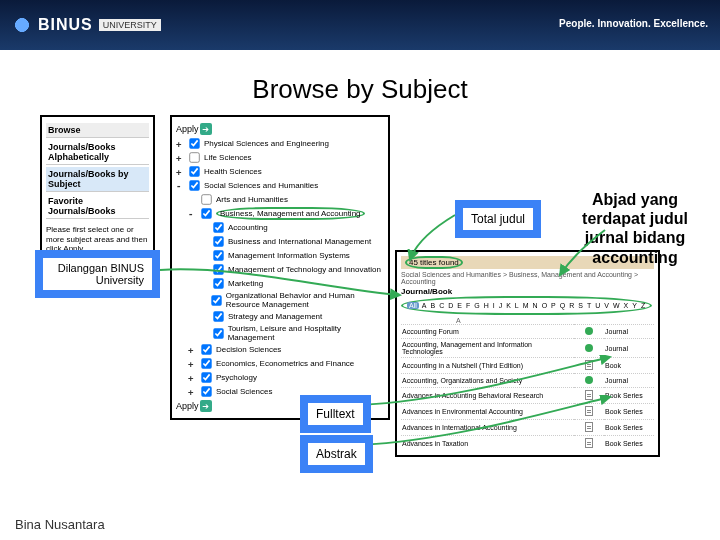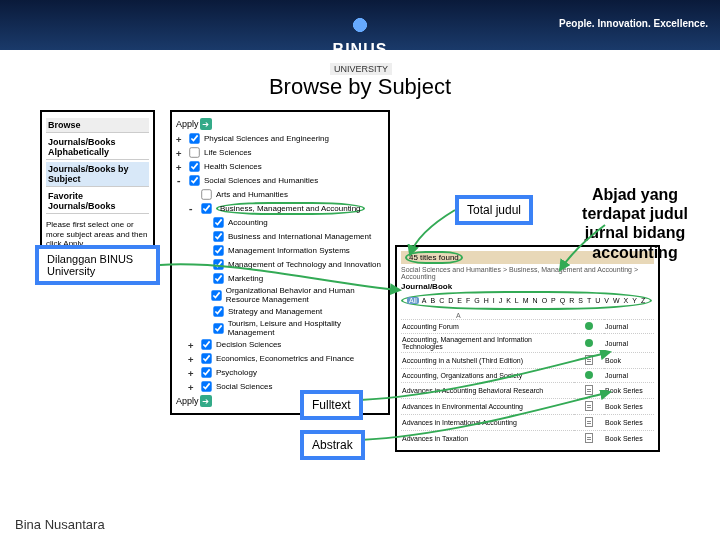--- a/index.html
+++ b/index.html
@@ -1,25 +1,25 @@
 <!DOCTYPE html>
 <html><head>
 <meta charset="utf-8">
 <style>
   * { box-sizing: border-box; margin: 0; padding: 0; }
   body { width: 720px; height: 540px; font-family: Arial, sans-serif; background: #fff; position: relative; overflow: hidden; }
   
   .header { width: 100%; height: 50px; background: linear-gradient(#0a1a3a, #1a3a6a); position: relative; color: #fff; padding: 5px 10px; }
-  .header-logo { display: flex; align-items: center; gap: 4px; margin-top: 8px; flex-direction: column; }
+  .header-logo { display: flex; align-items: center; gap: 4px; margin-top: 8px; }
   .logo-icon { width: 24px; height: 24px; background: radial-gradient(circle, #6af 40%, transparent 42%); border-radius: 50%; position: relative; }
   .logo-text { font-size: 16px; font-weight: bold; letter-spacing: 1px; }
   .logo-sub { font-size: 9px; background: #eee; color: #333; padding: 1px 4px; margin-left: 2px; }
   .tagline { position: absolute; right: 12px; top: 18px; font-size: 10px; font-weight: bold; }
   
-  .slide-title { text-align: center; font-size: 22px; font-weight: normal; margin: 24px 0 10px; font-family: Arial, sans-serif; }
+  .slide-title { text-align: center; font-size: 26px; font-weight: normal; margin: 24px 0 10px; font-family: Arial, sans-serif; }
   
   .content { position: relative; width: 100%; height: 380px; }
   
   .panel { position: absolute; border: 2px solid #000; background: #fff; font-size: 9px; }
   .panel-left { left: 40px; top: 0; width: 115px; padding: 4px; }
   .panel-left .sect { font-weight: bold; margin: 2px 0; border-bottom: 1px solid #ccc; padding: 2px; }
   .panel-left .highlight { background: #d8e8f8; }
   .panel-left .note { font-size: 8px; margin-top: 6px; line-height: 1.2; }
   
   .panel-mid { left: 170px; top: 0; width: 220px; padding: 4px; }
@@ -39,21 +39,21 @@
   .panel-right .alpha span { padding: 0 1px; }
   .panel-right .alpha .sel { background: #69c; color: #fff; border-radius: 2px; padding: 0 2px; }
   .panel-right .rowlbl { font-size: 8px; margin: 2px 0; }
   .panel-right table { width: 100%; font-size: 7px; border-collapse: collapse; }
   .panel-right td { padding: 2px 1px; border-top: 1px dotted #ccc; vertical-align: middle; }
   .green-dot { width: 8px; height: 8px; background: #3a5; border-radius: 50%; display: inline-block; }
   .doc-icon { width: 8px; height: 10px; border: 1px solid #888; background: #fff; display: inline-block; position: relative; }
   .doc-icon::after { content: ''; position: absolute; width: 4px; height: 1px; background: #888; left: 1px; top: 3px; box-shadow: 0 2px 0 #888; }
   .alpha-oval { display: inline-block; border: 2px solid #3a5; border-radius: 50% / 60%; padding: 1px 4px; }
   
-  .callout { position: absolute; border: 4px solid #3b82f6; background: #fff; font-size: 12px; padding: 4px 8px; text-align: left; z-index: 10; }
+  .callout { position: absolute; border: 8px solid #3b82f6; background: #fff; font-size: 12px; padding: 4px 8px; text-align: right; z-index: 10; }
   .c-total { left: 455px; top: 85px; }
   .c-dilanggan { left: 35px; top: 135px; width: 125px; font-size: 11px; }
   .c-fulltext { left: 300px; top: 280px; }
   .c-abstrak { left: 300px; top: 320px; }
   .c-abjad { position: absolute; left: 565px; top: 75px; font-size: 16px; font-weight: bold; width: 140px; text-align: center; line-height: 1.2; }
   
   .footer { position: absolute; bottom: 8px; left: 15px; font-size: 13px; color: #333; }
   
   svg.arrow { position: absolute; pointer-events: none; z-index: 5; }
 </style>

